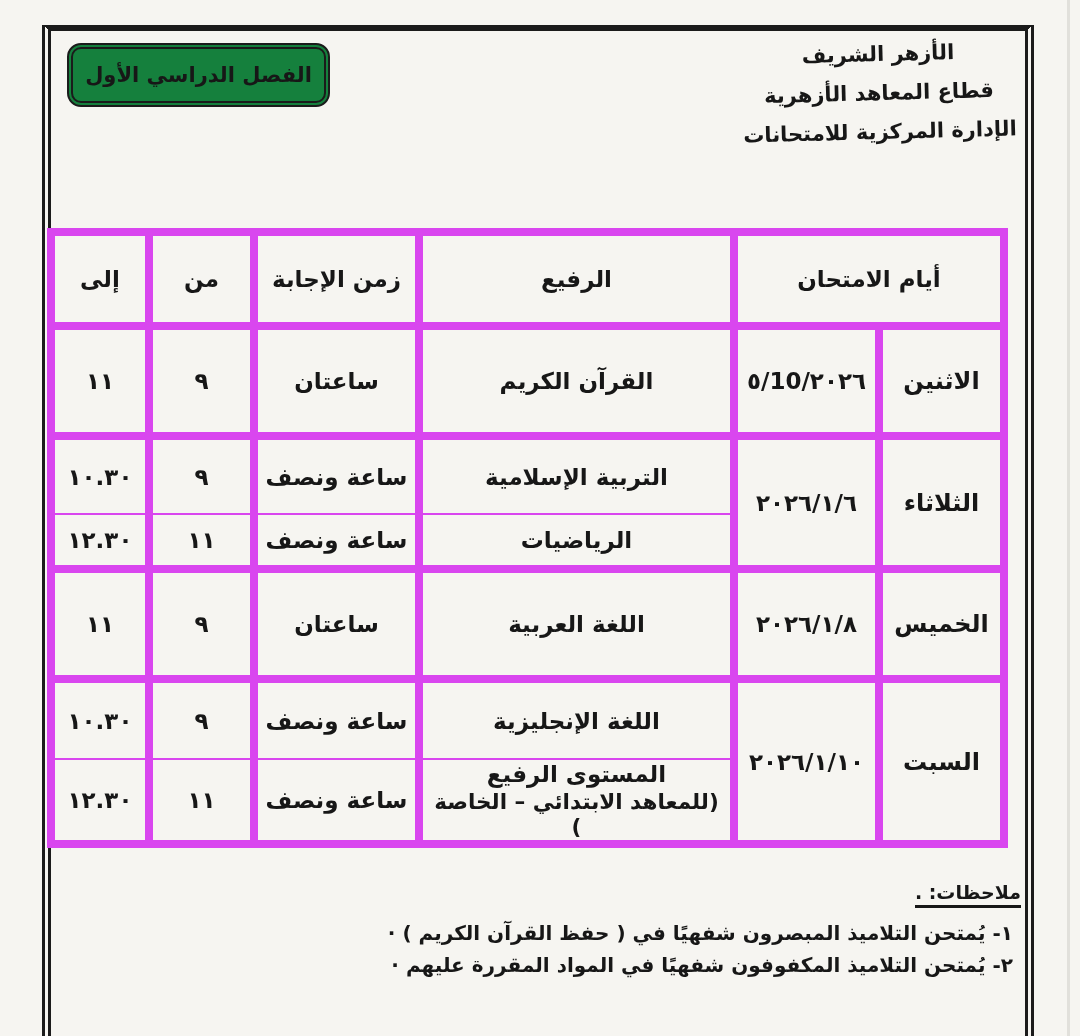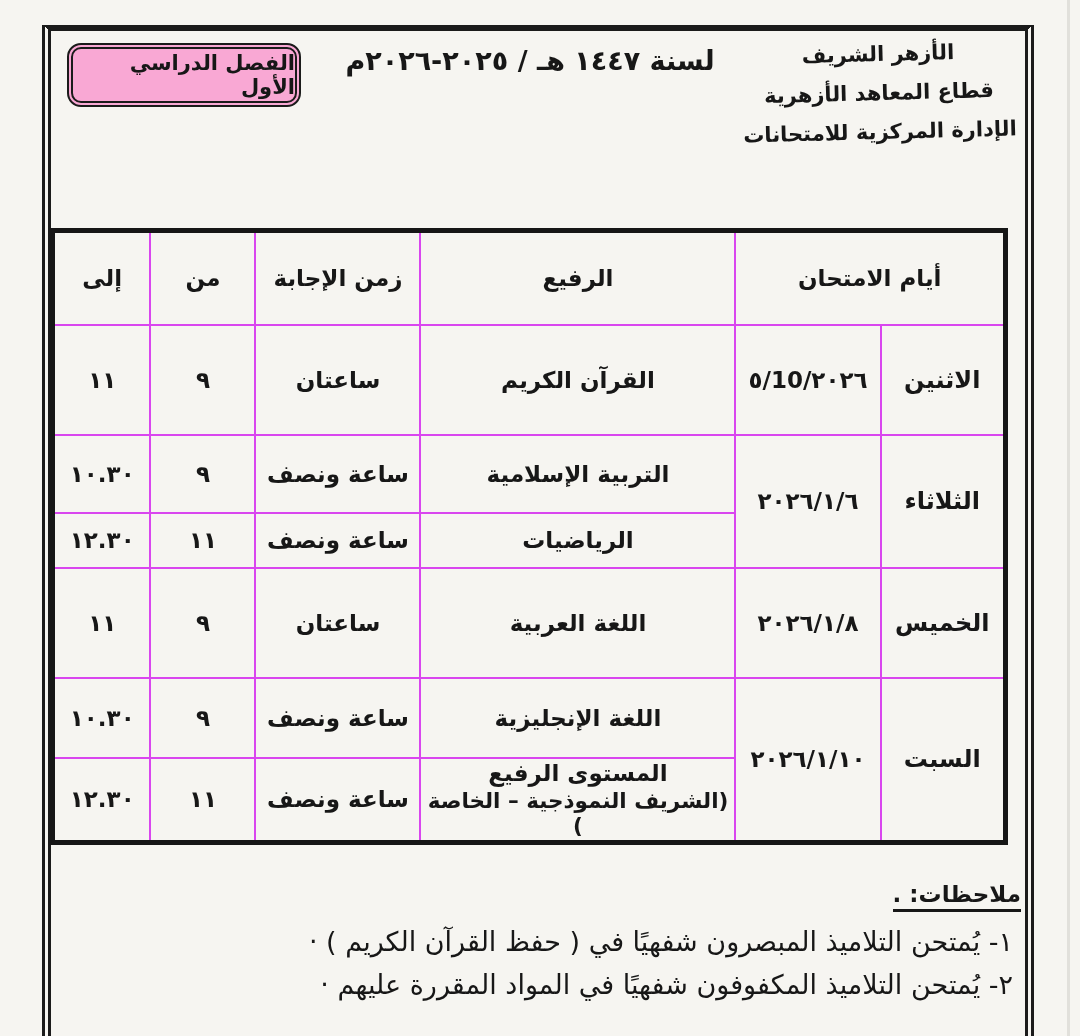--- a/index.html
+++ b/index.html
@@ -45,50 +45,50 @@
     font-weight: bold;
     font-size: 21px;
     line-height: 1.85;
     transform: rotate(-1.5deg);
     letter-spacing: -0.5px;
   }
   
   .semester-badge {
     position: absolute;
     top: 12px; left: 16px;
-    width: 234px; height: 64px;
+    width: 263px; height: 64px;
     border: 6px double #1b1b1b;
     border-radius: 14px;
     display: flex;
     align-items: center;
     justify-content: center;
     font-weight: bold;
     font-size: 21px;
-    background: #f9a8d4;
+    background: #15803d;
   }
   .title-block {
     position: absolute;
     top: 14px; right: 290px;
     width: 410px;
     text-align: center;
   }
   .doc-title   { font-size: 30px; font-weight: bold; margin: 0 0 28px 0; }
   .doc-grade   { font-size: 27px; font-weight: bold; margin: 0 0 28px 0; }
   .doc-year    { font-size: 27px; font-weight: bold; margin: 0; }
   
   table.exam-table {
     position: absolute;
     top: 197px; right: 17px;
     width: 953px;
     border-collapse: collapse;
     table-layout: fixed;
     border: 5px solid #161616;
   }
   .exam-table th, .exam-table td {
-    border: 2px solid #d946ef;
+    border: 8px solid #d946ef;
     text-align: center;
     vertical-align: middle;
     font-weight: bold;
     padding: 0 4px;
     overflow: hidden;
   }
   .exam-table th { font-size: 23px; }
   .day-cell      { font-size: 24px; }
   .date-cell     { font-size: 23px; letter-spacing: 1px; }
   .subject-cell  { font-size: 23px; }
@@ -107,30 +107,30 @@
   .thin-top    { border-top-width: 2px !important; }
   
   .notes {
     position: absolute;
     top: 850px; right: 4px;
     width: 720px;
     text-align: right;
   }
   .notes-heading {
     display: inline-block;
-    font-size: 23px;
+    font-size: 19px;
     font-weight: bold;
     border-bottom: 3px solid #171717;
     padding-bottom: 2px;
     margin-bottom: 8px;
     margin-left: 11px;
   }
   .notes-item {
-    font-size: 27px;
-    font-weight: normal;
+    font-size: 20px;
+    font-weight: bold;
     line-height: 1.5;
     margin: 2px 8px 2px 0;
   }
 </style>
 </head>
 <body>
 
 <div class="page">
   <div class="frame">
 
@@ -138,21 +138,20 @@
       <div>الأزهر الشريف</div>
       <div>قطاع المعاهد الأزهرية</div>
       <div>الإدارة المركزية للامتحانات</div>
     </div>
 
     <div class="semester-badge">
       <span>الفصل الدراسي الأول</span>
     </div>
 
     <div class="title-block">
-      <div class="doc-year">لسنة ١٤٤٧ هـ / ٢٠٢٥-٢٠٢٦م</div>
     </div>
 
     <table class="exam-table">
       <colgroup>
         <col style="width:125px">
           <col style="width:145px">
           <col style="width:315px">
         <col style="width:165px">
           <col style="width:105px">
           <col style="width:98px">
@@ -203,21 +202,21 @@
           <td class="day-cell" rowspan="2">السبت</td>
           <td class="date-cell" rowspan="2">٢٠٢٦/١/١٠</td>
           <td class="subject-cell thin-bottom">اللغة الإنجليزية</td>
           <td class="duration-cell thin-bottom">ساعة ونصف</td>
           <td class="num-cell thin-bottom">٩</td>
           <td class="num-cell thin-bottom">١٠.٣٠</td>
         </tr>
         <tr class="h-r4b">
           <td class="subject-cell thin-top">
             <div>المستوى الرفيع</div>
-            <div class="subject-sub">(الشريف النموذجية – الخاصة )</div>
+            <div class="subject-sub">(للمعاهد الابتدائي – الخاصة )</div>
           </td>
           <td class="duration-cell thin-top">ساعة ونصف</td>
           <td class="num-cell thin-top">١١</td>
           <td class="num-cell thin-top">١٢.٣٠</td>
         </tr>
       </tbody>
     </table>
 
     <div class="notes">
       <div><span class="notes-heading">ملاحظات: .</span></div>

